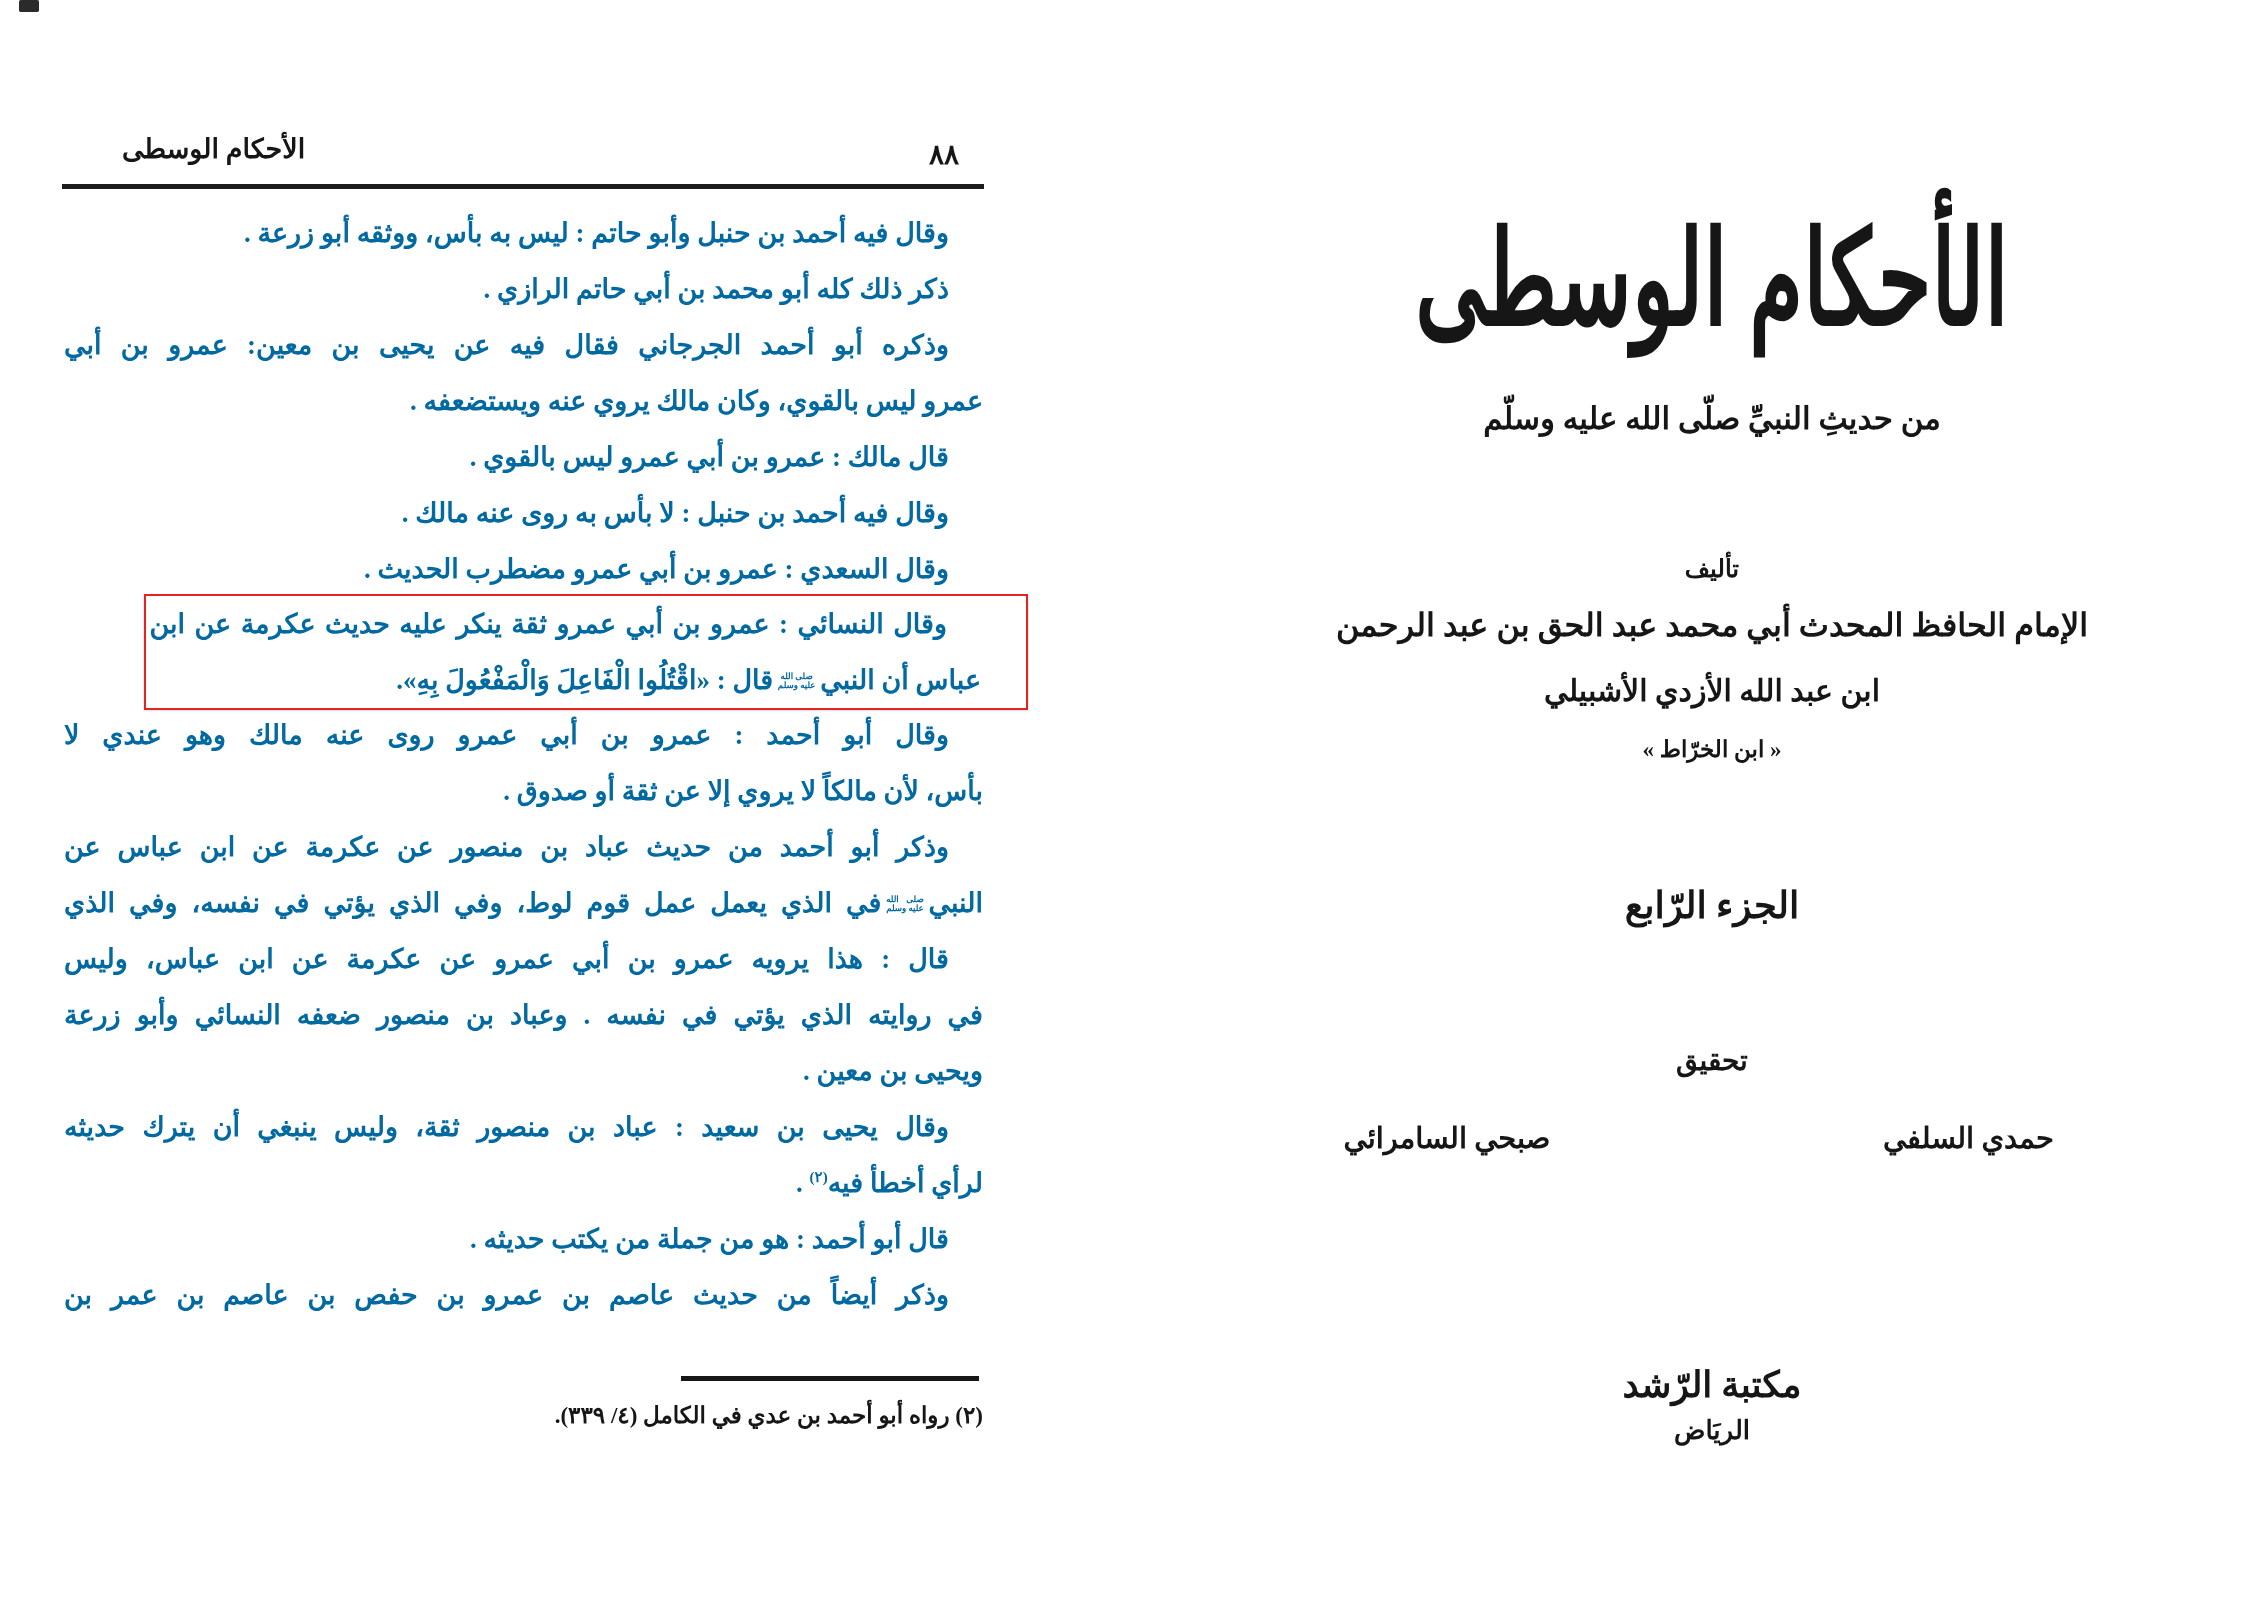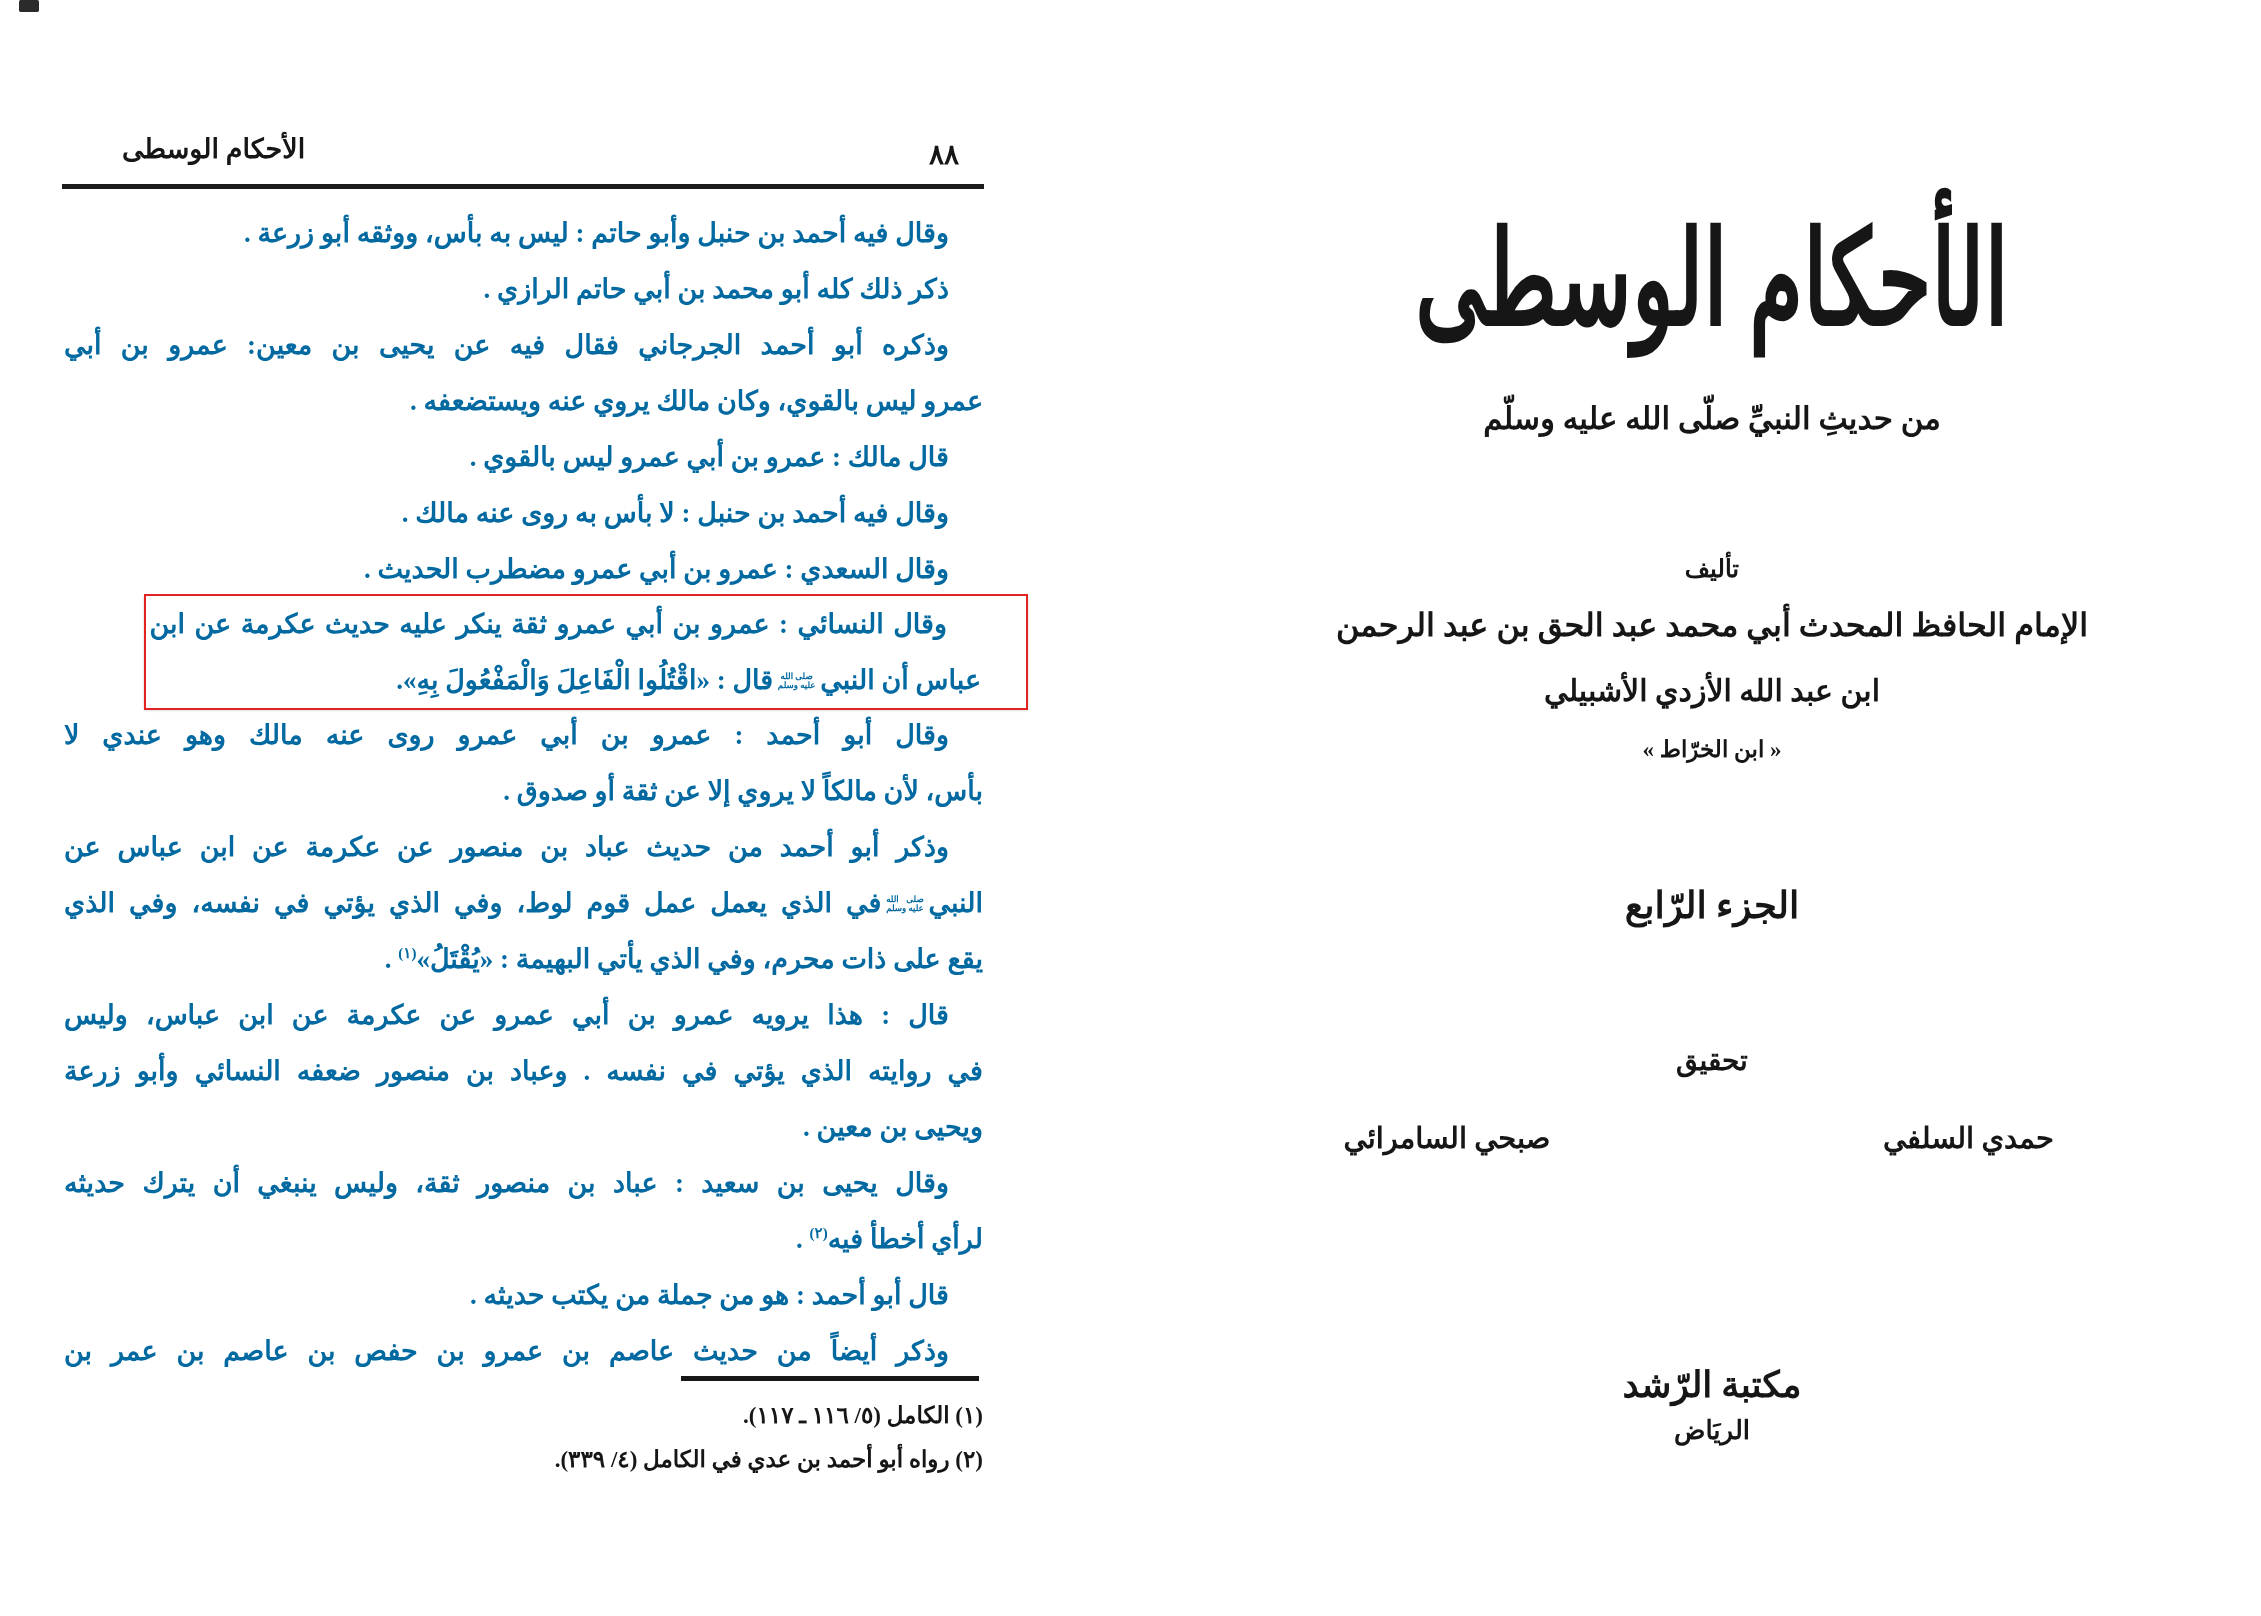--- a/index.html
+++ b/index.html
@@ -89,37 +89,33 @@
 
       <div class="tl start just">وقال أبو أحمد : عمرو بن أبي عمرو روى عنه مالك وهو عندي لا</div>
       <div class="tl end">بأس، لأن مالكاً لا يروي إلا عن ثقة أو صدوق .</div>
       <div class="tl start just">وذكر أبو أحمد من حديث عباد بن منصور عن عكرمة عن ابن عباس عن</div>
       <div class="tl just">
         <span>النبي</span><span class="pbuh">
             <span>صلى الله</span>
             <span>عليه وسلم</span>
           </span><span>في الذي يعمل عمل قوم لوط، وفي الذي يؤتي في نفسه، وفي الذي</span>
       </div>
-      <div class="tl end">
-        <span>يقع على ذات محرم، وفي الذي يأتي البهيمة : «يُقْتَلُ»</span><sup>(١)</sup><span> .</span>
-      </div>
       <div class="tl start just">قال : هذا يرويه عمرو بن أبي عمرو عن عكرمة عن ابن عباس، وليس</div>
       <div class="tl just">في روايته الذي يؤتي في نفسه . وعباد بن منصور ضعفه النسائي وأبو زرعة</div>
       <div class="tl end">ويحيى بن معين .</div>
       <div class="tl start just">وقال يحيى بن سعيد : عباد بن منصور ثقة، وليس ينبغي أن يترك حديثه</div>
       <div class="tl end">
         <span>لرأي أخطأ فيه</span><sup>(٢)</sup><span> .</span>
       </div>
       <div class="tl start end">قال أبو أحمد : هو من جملة من يكتب حديثه .</div>
       <div class="tl start just">وذكر أيضاً من حديث عاصم بن عمرو بن حفص بن عاصم بن عمر بن</div>
     </div>
 
     <div class="fn-rule"></div>
     <div class="fns">
-      <div class="fn">(١) الكامل (٥/ ١١٦ ـ ١١٧).</div>
       <div class="fn">(٢) رواه أبو أحمد بن عدي في الكامل (٤/ ٣٣٩).</div>
     </div>
   </div>
 
   <div class="rp">
     <div class="rp-title">الأحكام الوسطى</div>
     <div class="rp-subtitle">من حديثِ النبيِّ صلّى الله عليه وسلّم</div>
     <div class="rp-byline">تأليف</div>
     <div class="rp-author1">الإمام الحافظ المحدث أبي محمد عبد الحق بن عبد الرحمن</div>
     <div class="rp-author2">ابن عبد الله الأزدي الأشبيلي</div>

